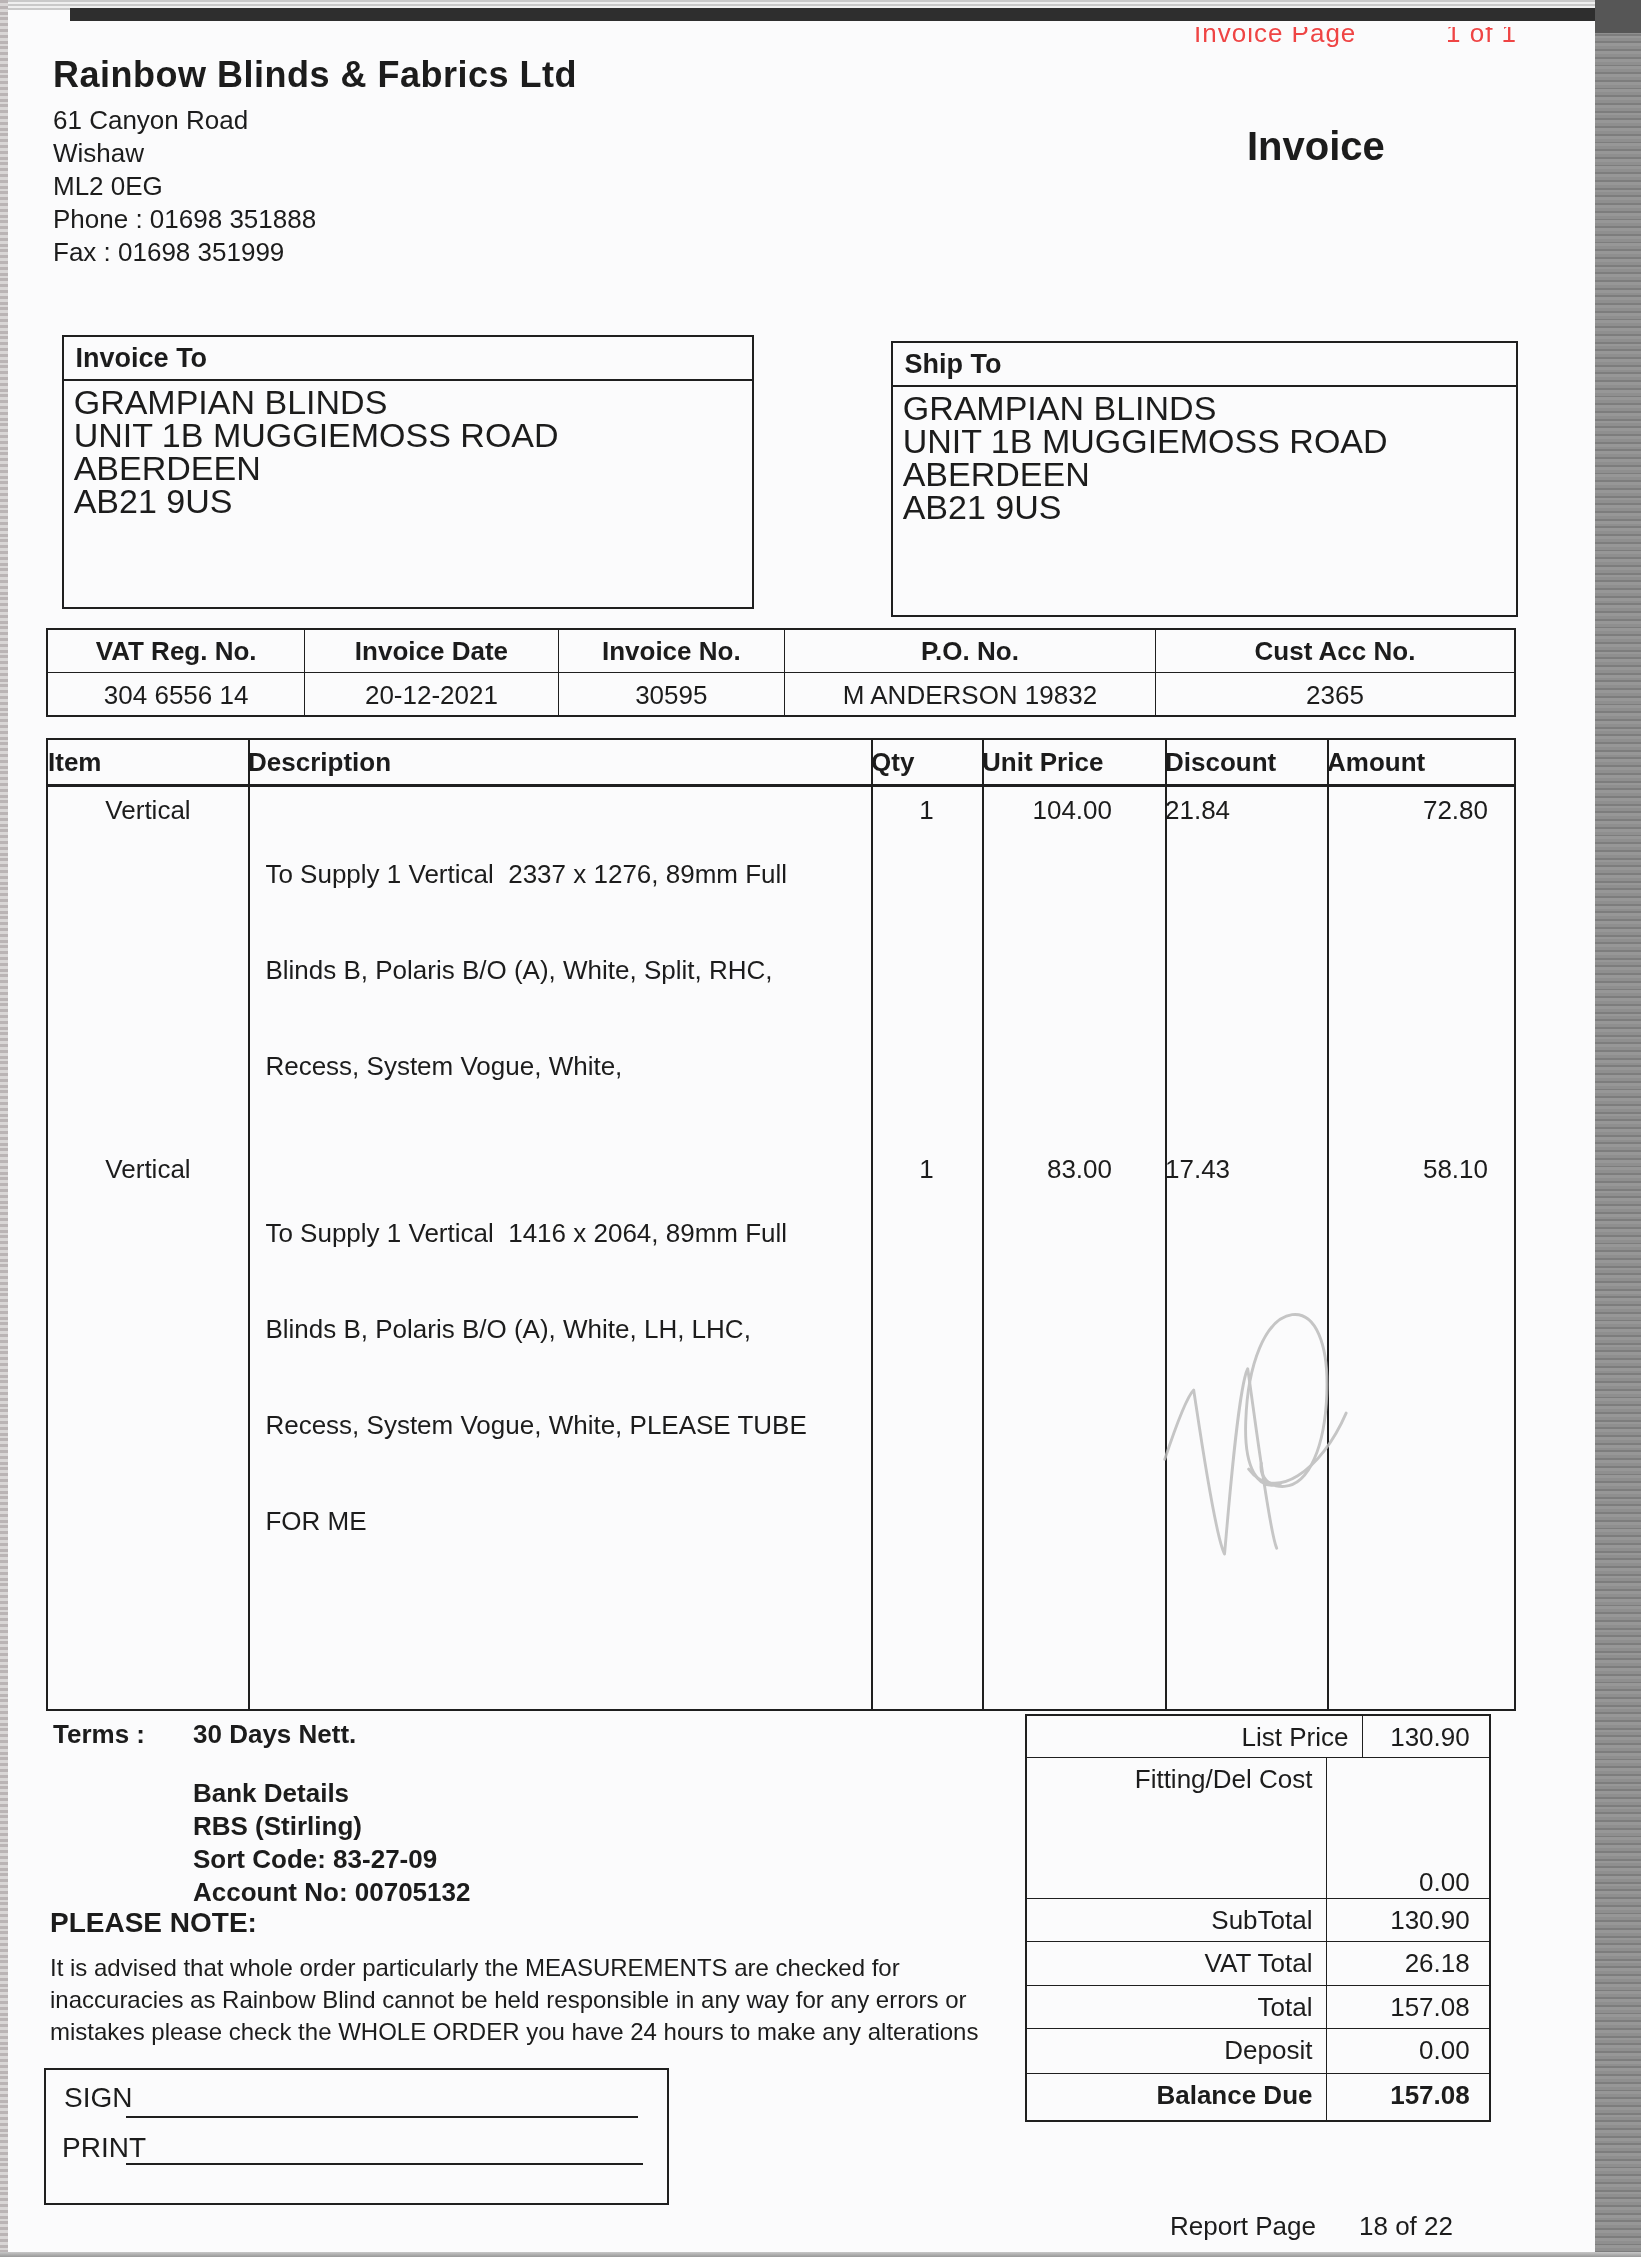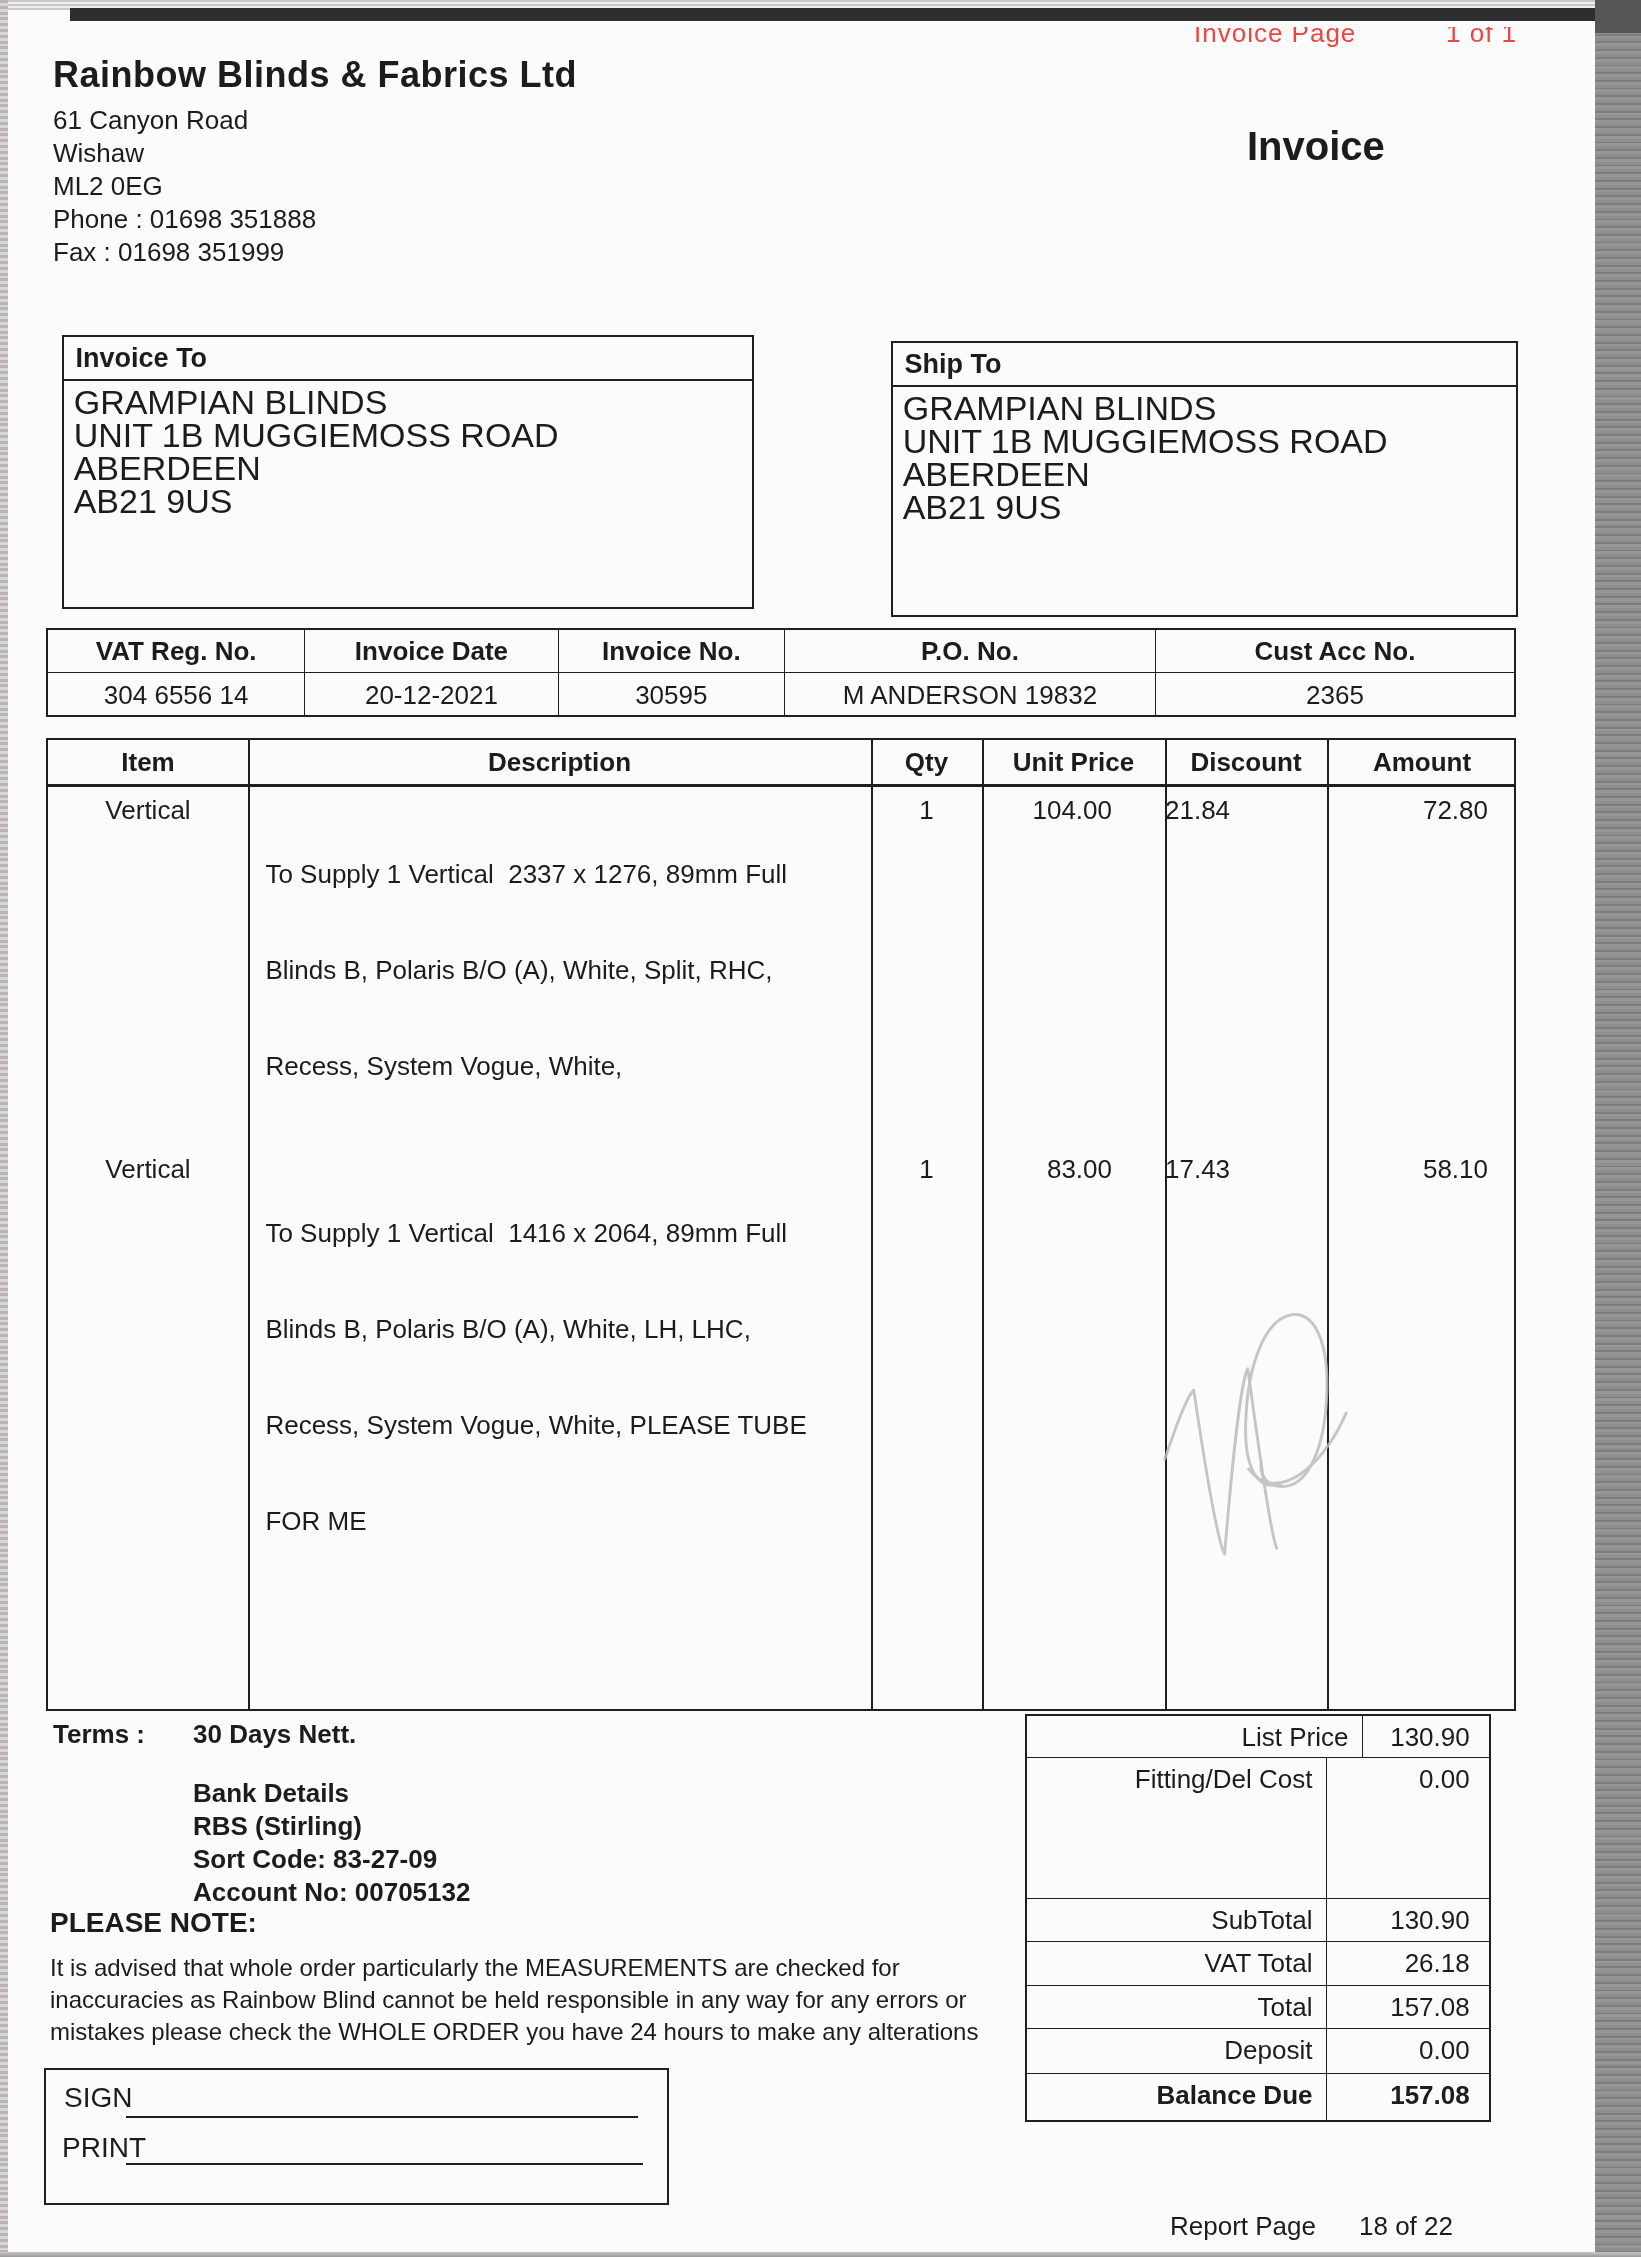--- a/index.html
+++ b/index.html
@@ -27,21 +27,21 @@
   
   .info{display:flex;border:2.9px solid #1f1f1f;}
   .info .cell{box-sizing:border-box;}
   .info .cell + .cell{border-left:1.9px solid #1f1f1f;}
   .info .ih{height:42px;line-height:42px;text-align:center;font-weight:bold;font-size:26px;border-bottom:1.9px solid #1f1f1f;}
   .info .iv{height:42px;line-height:44px;text-align:center;font-size:26px;}
   
   .items{border:2.9px solid #1f1f1f;box-sizing:border-box;}
   .items .vline{position:absolute;top:0;bottom:0;width:1.9px;background:#1f1f1f;}
   .items .hsep{position:absolute;left:0;right:0;top:44px;height:2.9px;background:#1f1f1f;}
-  .ithead{position:absolute;left:0;right:0;top:0;height:44px;display:grid;grid-template-columns:200px 623px 111px 183px 162px 190px;align-items:center;text-align:center;font-weight:bold;font-size:26px;}
+  .ithead{position:absolute;left:0;right:0;top:0;height:44px;display:grid;grid-template-columns:200px 623px 111px 183px 162px 190px;align-items:center;text-align:left;font-weight:bold;font-size:26px;}
   .tbody{position:absolute;left:0;right:0;top:47px;}
   .irow{display:grid;grid-template-columns:200px 623px 111px 183px 162px 190px;font-size:26px;line-height:32px;padding-top:6.8px;}
   .irow .c-item{text-align:center;}
   .irow .c-desc{padding-left:17.4px;padding-right:11.6px;white-space:pre-wrap;}
   .irow .c-qty{text-align:center;}
   .irow .c-up{text-align:right;padding-right:53px;}
   .irow .c-disc{padding-right:27px;}
   .irow .c-amt{text-align:right;padding-right:29px;}
   
   .totals{border:2.9px solid #1f1f1f;box-sizing:border-box;font-size:26px;}
@@ -195,21 +195,21 @@
     <div class="note-line">It is advised that whole order particularly the MEASUREMENTS are checked for</div>
     <div class="note-line">inaccuracies as Rainbow Blind cannot be held responsible in any way for any errors or</div>
     <div class="note-line">mistakes please check the WHOLE ORDER you have 24 hours to make any alterations</div>
   </div>
 
   <div class="abs totals" style="left:1025px;top:1714px;width:466px;">
     <div class="trow" style="height:41px;padding-left:36px;">
       <div class="tl">List Price</div>
       <div class="tv">130.90</div>
     </div>
-    <div class="trow" style="height:141px;">
+    <div class="trow" style="height:141px;align-items:flex-end;">
       <div class="tl">Fitting/Del Cost</div>
       <div class="tv">0.00</div>
     </div>
     <div class="trow" style="height:43px;">
       <div class="tl">SubTotal</div>
       <div class="tv">130.90</div>
     </div>
     <div class="trow" style="height:44px;">
       <div class="tl">VAT Total</div>
       <div class="tv">26.18</div>

